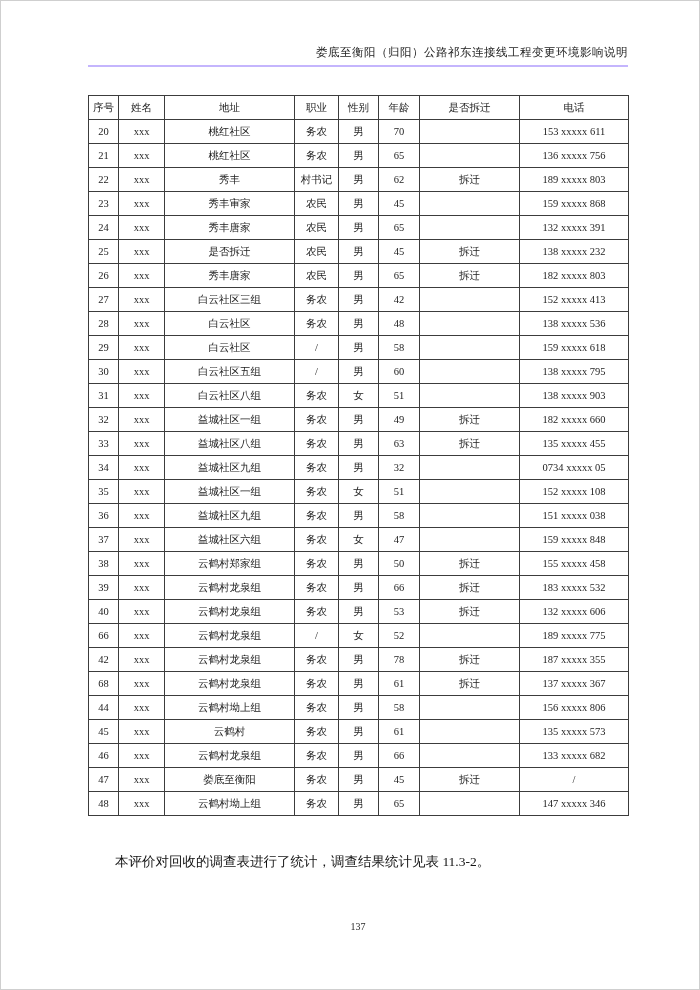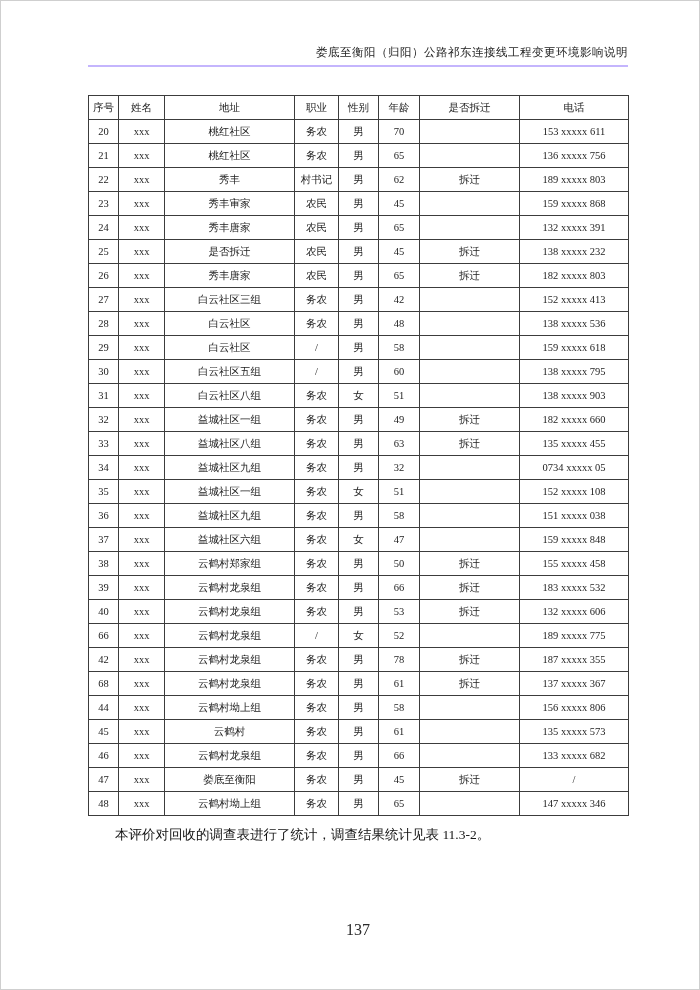--- a/index.html
+++ b/index.html
@@ -52,32 +52,32 @@
   }
   col.c-no    { width: 30px; }
   col.c-name  { width: 46px; }
   col.c-addr  { width: 130px; }
   col.c-occ   { width: 44px; }
   col.c-sex   { width: 40px; }
   col.c-age   { width: 41px; }
   col.c-relo  { width: 100px; }
   col.c-phone { width: 109px; }
   .para {
-    margin: 9px 0 0 0;
+    margin: 36px 0 0 0;
     font-size: 13.5px;
     line-height: 1.55;
     text-indent: 2em;
     color: #141414;
   }
   .page-num {
     position: absolute;
     left: 87px; top: 920px;
     width: 540px;
     text-align: center;
-    font-size: 16px;
+    font-size: 10px;
     color: #2a2a2a;
   }
 </style>
 </head>
 <body>
 
 <div class="page">
   <div class="content">
 
     <div class="page-header">娄底至衡阳（归阳）公路祁东连接线工程变更环境影响说明</div>

